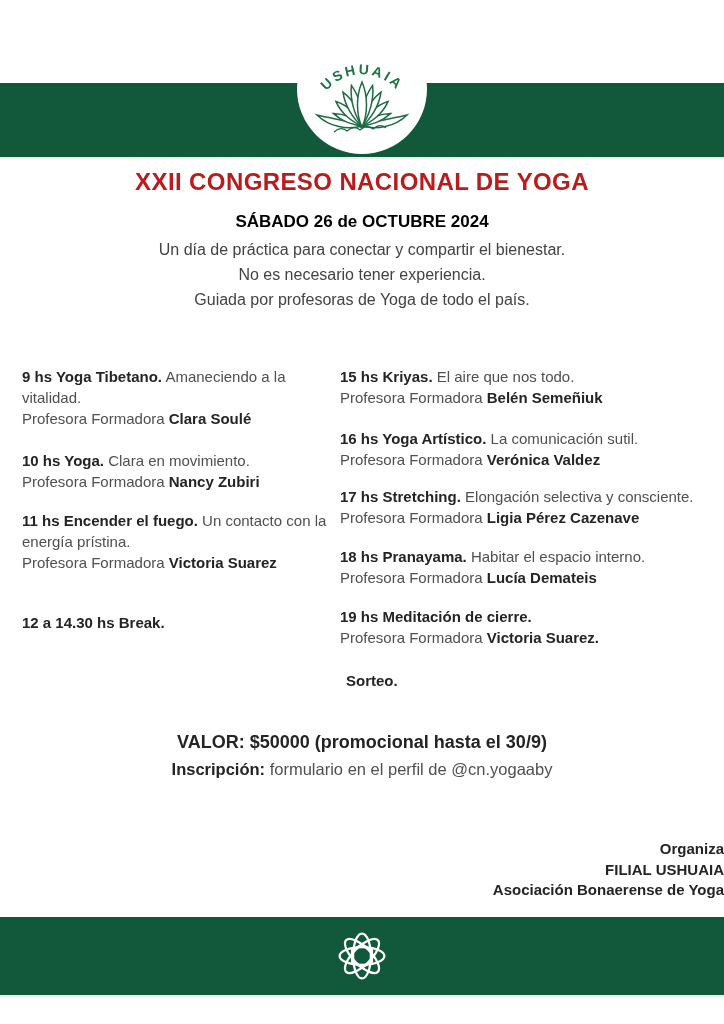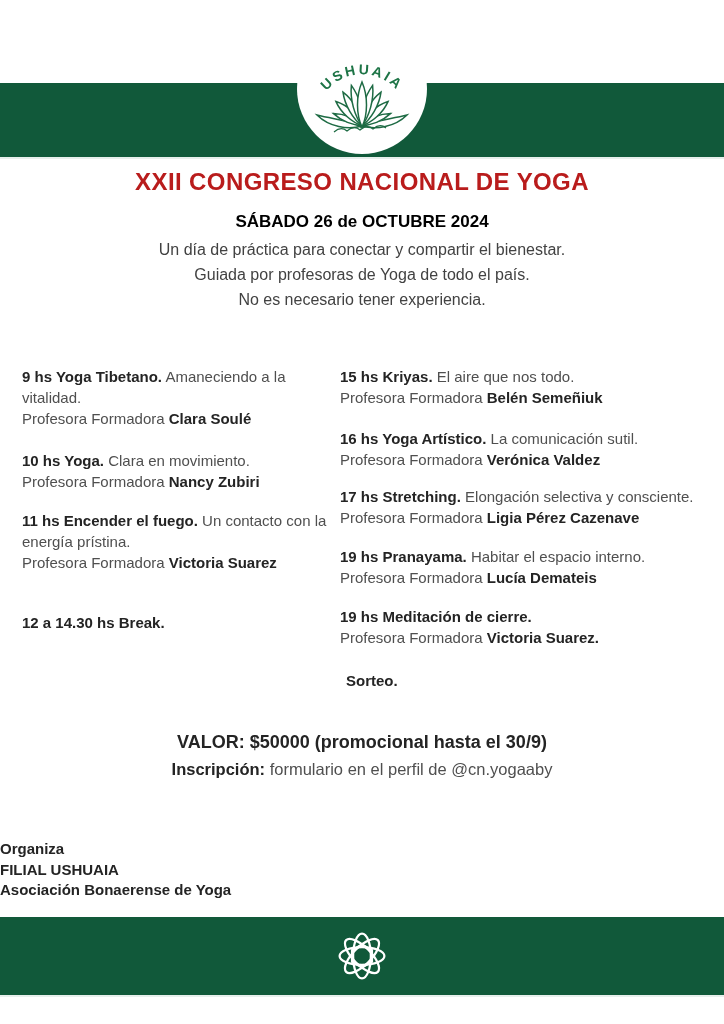--- a/index.html
+++ b/index.html
@@ -20,21 +20,21 @@
          font-size:16px;line-height:25px;}
   .col{position:absolute;top:366px;font-size:15px;line-height:21px;}
   #col-left{left:22px;width:308px;}
   #col-right{left:340px;width:382px;}
   .b{font-weight:bold;color:#242424;}
   .r{color:#4f4f4f;}
   .item{margin:0;}
   #pricing{position:absolute;top:729px;width:100%;text-align:center;}
   #value-line{font-size:18px;font-weight:bold;color:#242424;line-height:27px;}
   .pline{font-size:16.5px;line-height:26px;}
-  #organizer{position:absolute;top:839px;width:100%;text-align:left;font-weight:bold;
+  #organizer{position:absolute;top:839px;width:100%;text-align:right;font-weight:bold;
              color:#242424;font-size:15px;line-height:20.5px;}
   .indent{padding-left:6px;}
 </style>
 </head>
 <body>
 
 <div id="page">
 
   <div id="band-top" class="band"></div>
 
@@ -77,22 +77,22 @@
         <path d="M-28,12 q7,-6 13,-1 q7,-6 13,-1 q7,-6 13,-1 q7,-6 13,-1" fill="none" stroke-width="1.2"></path>
       </g>
     </svg>
   </div>
 
   <div id="page-title">XXII CONGRESO NACIONAL DE YOGA</div>
   <div id="event-date">SÁBADO 26 de OCTUBRE 2024</div>
 
   <div id="intro">
     <div>Un día de práctica para conectar y compartir el bienestar.</div>
+    <div>No es necesario tener experiencia.</div>
     <div>Guiada por profesoras de Yoga de todo el país.</div>
-    <div>No es necesario tener experiencia.</div>
   </div>
 
   <div id="col-left" class="col">
     <div class="item" style="margin-bottom:21px">
       <span class="b">9 hs Yoga Tibetano.</span>
       <span class="r">Amaneciendo a la vitalidad.</span>
       <div>
         <span class="r">Profesora Formadora</span>
         <span class="b">Clara Soulé</span>
       </div>
@@ -137,21 +137,21 @@
     </div>
     <div class="item" style="margin-bottom:18px">
       <span class="b">17 hs Stretching.</span>
       <span class="r">Elongación selectiva y consciente.</span>
       <div>
         <span class="r">Profesora Formadora</span>
         <span class="b">Ligia Pérez Cazenave</span>
       </div>
     </div>
     <div class="item" style="margin-bottom:18px">
-      <span class="b">19 hs Pranayama.</span>
+      <span class="b">18 hs Pranayama.</span>
       <span class="r">Habitar el espacio interno.</span>
       <div>
         <span class="r">Profesora Formadora</span>
         <span class="b">Lucía Demateis</span>
       </div>
     </div>
     <div class="item" style="margin-bottom:22px">
       <span class="b">19 hs Meditación de cierre.</span>
       <div>
         <span class="r">Profesora Formadora</span>

